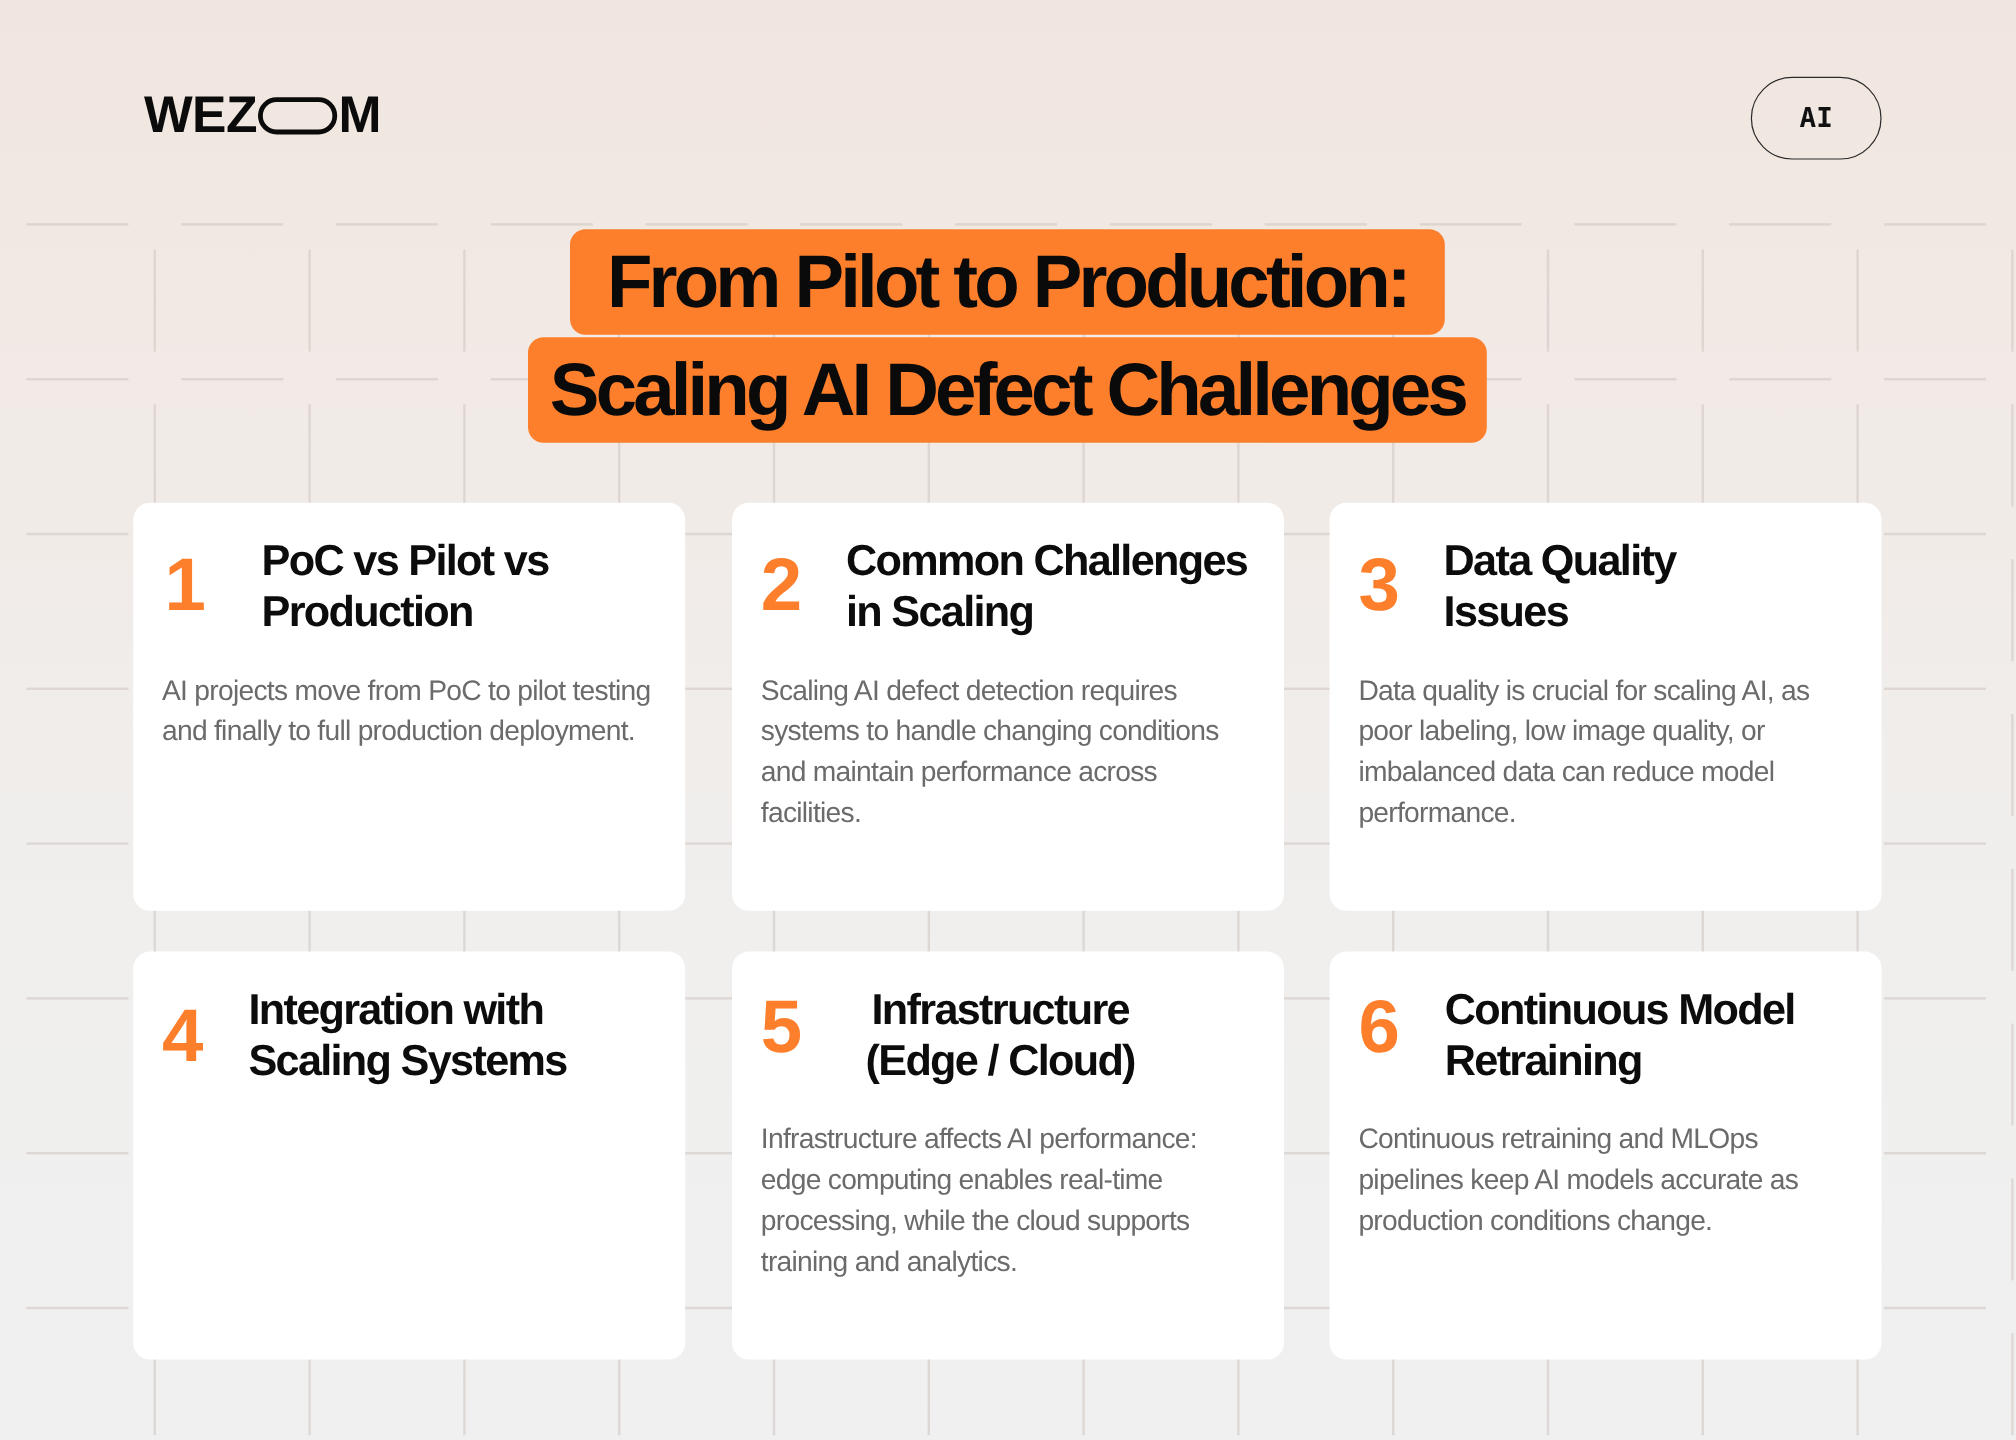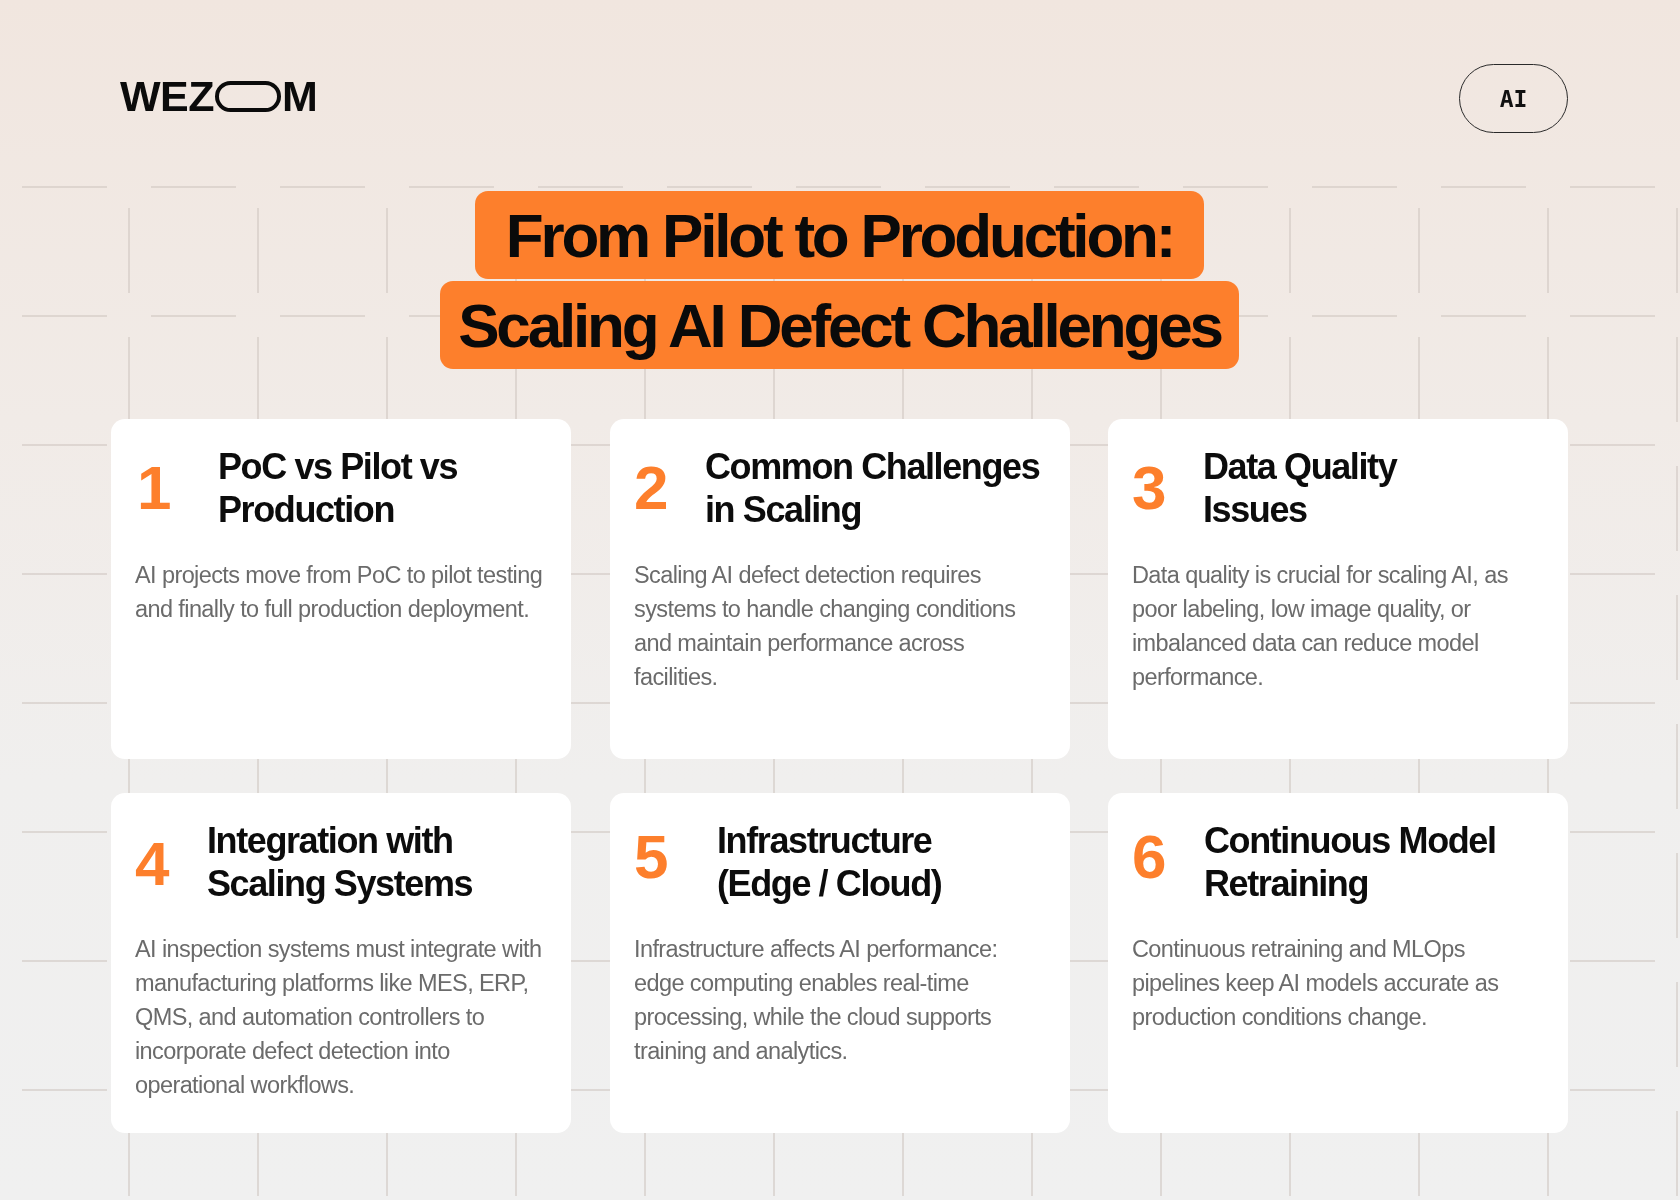--- a/index.html
+++ b/index.html
@@ -298,26 +298,25 @@
 
 <div class="card" style="left:1108px; top:419px;">
   <div class="num">3</div>
   <div class="ctitle" style="left:95px; right:150px;">Data Quality Issues</div>
   <div class="cbody">Data quality is crucial for scaling AI, as poor labeling, low image quality, or imbalanced data can reduce model performance.</div>
 </div>
 
 <div class="card" style="left:111px; top:793px;">
   <div class="num" style="top:40px;">4</div>
   <div class="ctitle" style="left:96px; right:60px;">Integration with Scaling Systems</div>
-  <div class="cbody" style="top:139px;">AI inspection systems must integrate with manufacturing platforms like MES, ERP, QMS, and automation controllers to incorporate defect detection into operational workflows.</div>
 </div>
 
 <div class="card" style="left:610px; top:793px;">
   <div class="num" style="top:33px;">5</div>
-  <div class="ctitle" style="left:107px; right:120px;">Infrastructure (Edge / Cloud)</div>
+  <div class="ctitle" style="left:107px; right:120px;text-align:center;">Infrastructure (Edge / Cloud)</div>
   <div class="cbody" style="top:139px;">Infrastructure affects AI performance: edge computing enables real-time processing, while the cloud supports training and analytics.</div>
 </div>
 
 <div class="card" style="left:1108px; top:793px;">
   <div class="num" style="top:33px;">6</div>
   <div class="ctitle" style="left:96px; right:20px;">Continuous Model Retraining</div>
   <div class="cbody" style="top:139px;">Continuous retraining and MLOps pipelines keep AI models accurate as production conditions change.</div>
 </div>
 
 </body></html>

